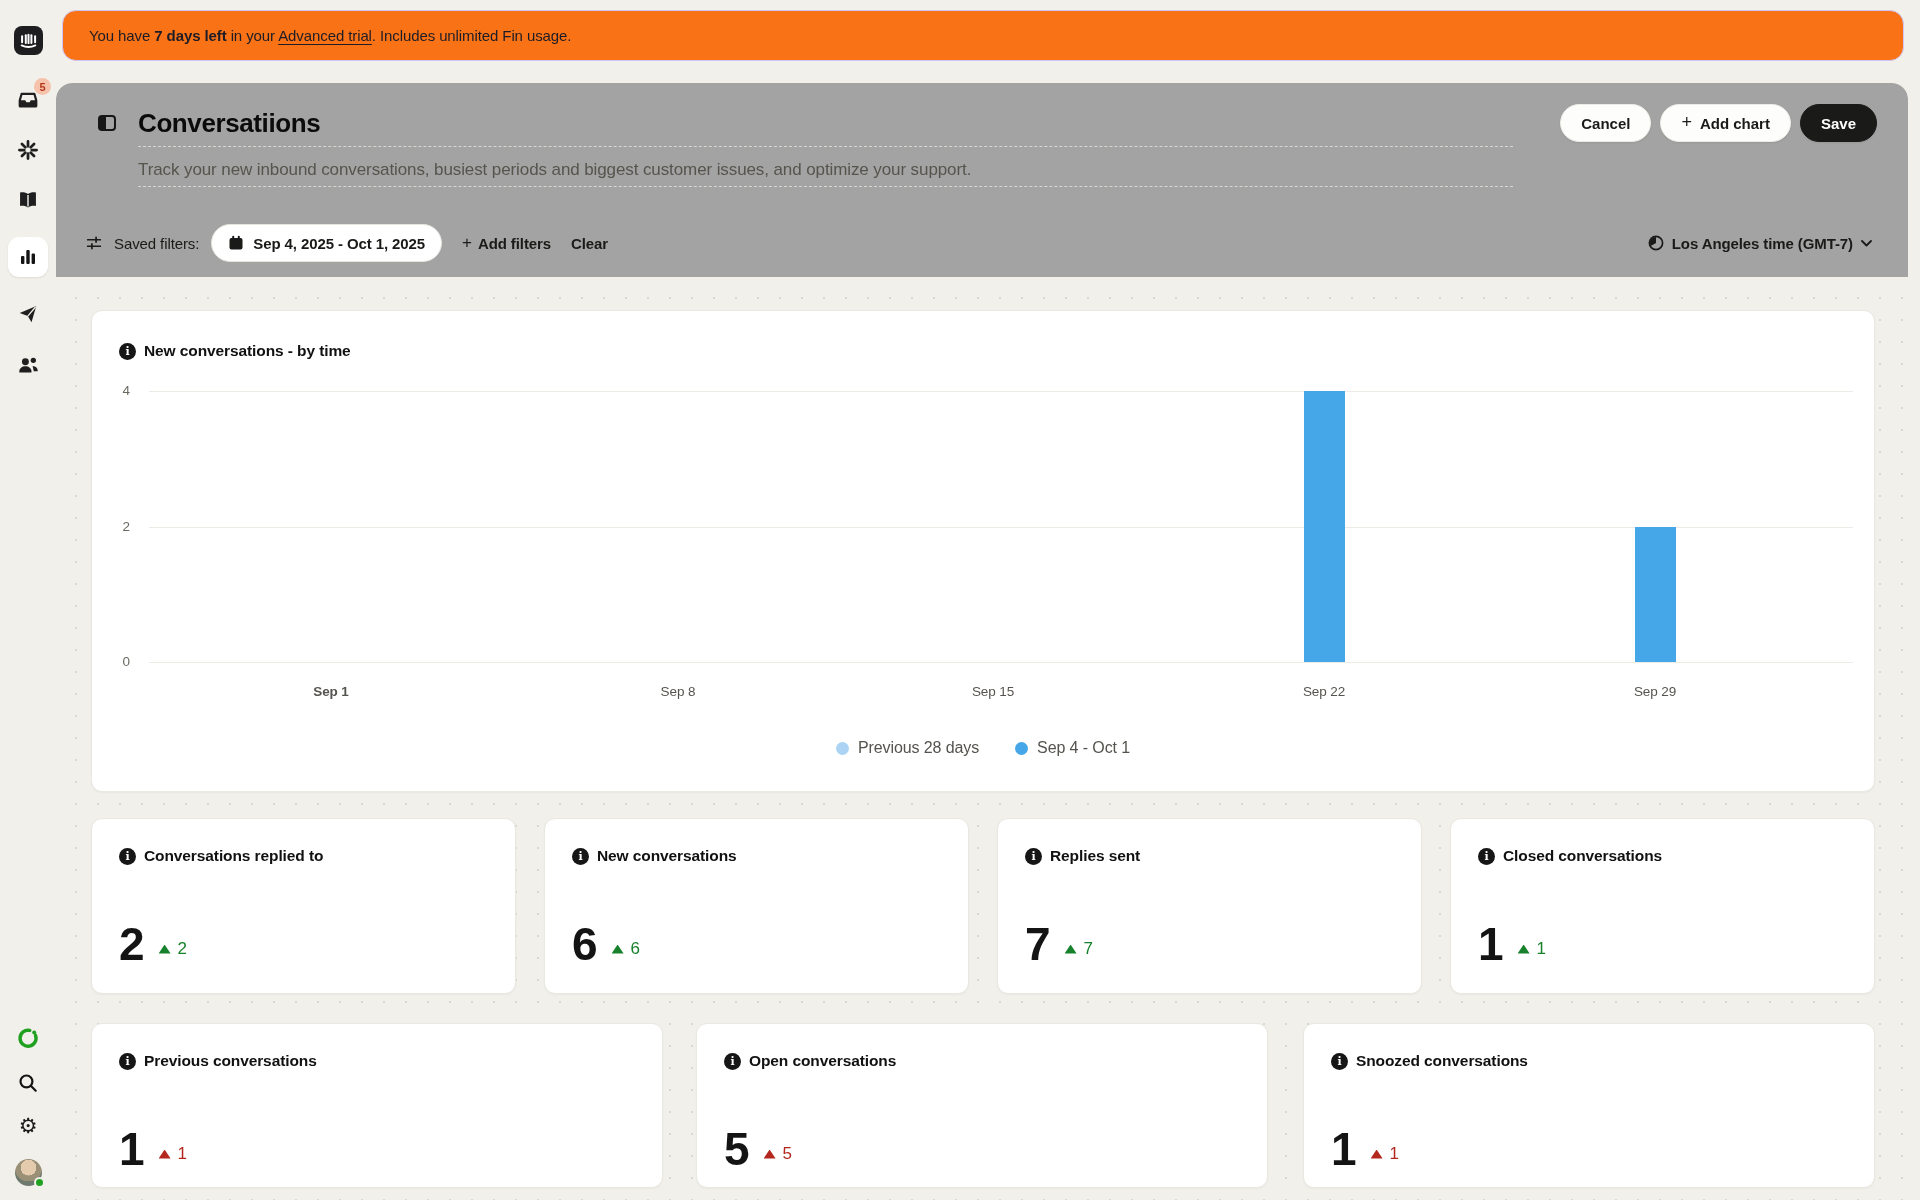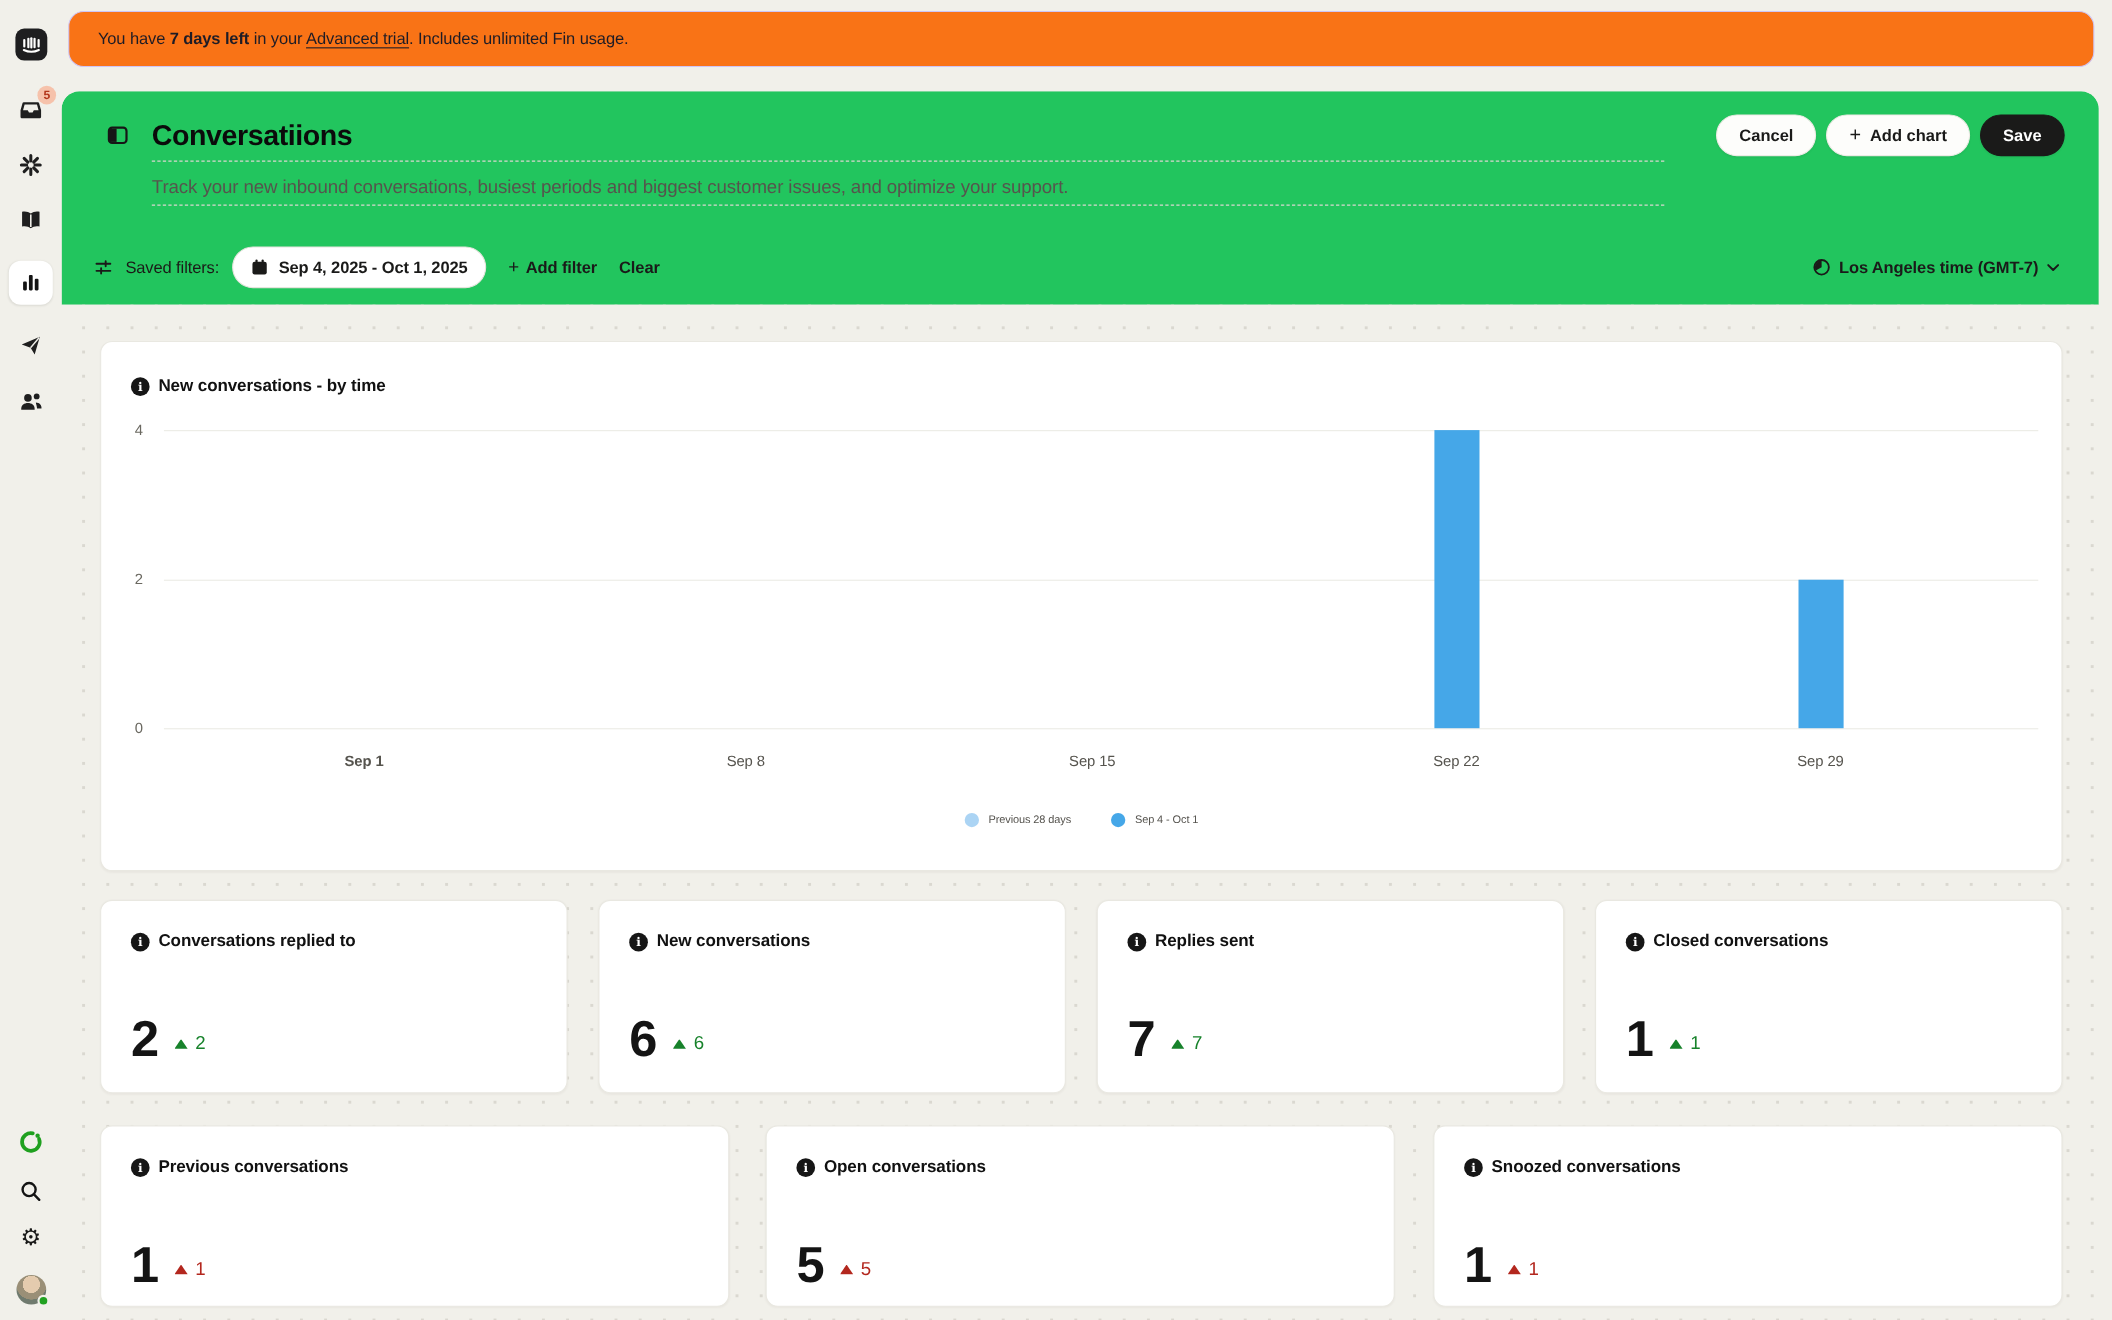--- a/index.html
+++ b/index.html
@@ -29,21 +29,21 @@
   
   .banner { position:absolute; left:62px; top:10px; width:1842px; height:51px; background:#f97316; border:1px solid #CFC5F6; border-radius:14px; display:flex; align-items:center; padding:0 19px 0 26px; font-size:15px; color:#1E1C26; }
   .banner .bold { font-weight:700; }
   .banner .trial-link { text-decoration:underline; text-underline-offset:3px; cursor:pointer; }
   .banner-right { margin-left:auto; display:flex; align-items:center; gap:28px; }
   .talk-link { font-weight:700; font-size:15px; cursor:pointer; }
   .buy-btn { height:37px; padding:0 19px; background:#1A1A19; color:#fff; font-weight:700; font-size:15px; border:none; border-radius:19px; display:flex; align-items:center; cursor:pointer; }
 
   
   .panel { position:absolute; left:56px; top:83px; width:1852px; height:1117px; border-radius:16px 16px 0 0; overflow:hidden; }
-  .panel-header { position:relative; height:194px; background:#22c55e; border-radius:16px 16px 0 0; }
+  .panel-header { position:relative; height:194px; background:#a3a3a3; border-radius:16px 16px 0 0; }
 
   .title-row { position:absolute; left:42px; top:21px; right:31px; height:38px; display:flex; align-items:center; }
   .toggle-icon { width:18px; height:16px; border:2px solid #161616; border-radius:4px; position:relative; cursor:pointer; }
   .toggle-icon::before { content:""; position:absolute; left:0; top:0; bottom:0; width:6px; background:#161616; }
   .page-title { margin-left:22px; font-size:26px; font-weight:700; color:#0B0B0B; letter-spacing:-0.4px; }
   .header-actions { margin-left:auto; display:flex; align-items:center; gap:9px; }
   .pill-btn { height:38px; padding:16px 20px; border-radius:19px; font-size:15px; font-weight:600; display:flex; align-items:center; gap:8px; cursor:pointer; border:1px solid #EDEBE5; background:#FDFDFB; color:#1A1A19; box-shadow:0 1px 2px rgba(27,26,24,.07); }
   .pill-btn .plus { font-size:18px; font-weight:500; margin-top:-2px; }
   .pill-btn.dark { background:#1A1A19; color:#fff; border-color:#1A1A19; font-weight:700; }
 
@@ -69,21 +69,21 @@
   .card-title { position:absolute; display:flex; align-items:center; gap:8px; font-size:15.5px; font-weight:700; color:#111; }
   .chart-card .card-title { left:27px; top:31px; }
   .info-icon { width:17px; height:17px; border-radius:50%; background:#161616; color:#fff; font-size:11px; font-weight:700; font-family:"DejaVu Serif",serif; display:flex; align-items:center; justify-content:center; cursor:pointer; flex:0 0 auto; }
 
   .gridline { position:absolute; height:1px; background:#ECEBE5; }
   .y-tick { position:absolute; width:32px; text-align:right; font-size:13.5px; color:#6A6860; }
   .x-tick { position:absolute; width:90px; text-align:center; font-size:13.5px; color:#56544E; }
   .bar { position:absolute; }
 
   .legend { position:absolute; left:0; width:100%; top:428px; display:flex; justify-content:center; align-items:center; gap:36px; }
-  .legend-item { display:flex; align-items:center; gap:9px; font-size:10px; color:#55534E; }
+  .legend-item { display:flex; align-items:center; gap:9px; font-size:16px; color:#55534E; }
   .legend-swatch { width:13px; height:13px; border-radius:50%; }
 
   
   .metric-card .card-title { left:27px; top:28px; }
   .metric-value-row { position:absolute; left:27px; top:102px; display:flex; align-items:center; }
   .metric-value { font-size:46px; font-weight:700; color:#141414; letter-spacing:-1px; line-height:1; }
   .metric-delta { display:flex; align-items:center; gap:7px; margin-left:15px; margin-top:10px; font-size:17px; }
   .delta-tri { width:12px; height:9px; clip-path:polygon(50% 0,100% 100%,0 100%); }
 </style>
 </head>
@@ -205,21 +205,21 @@
             <g fill="#1A1A19">
               <rect x="1.5" y="3" width="13" height="11.5" rx="2"></rect>
               <rect x="4.2" y="0.8" width="2" height="3.4" rx="1"></rect>
               <rect x="9.8" y="0.8" width="2" height="3.4" rx="1"></rect>
             </g>
           </svg>
         <span>Sep 4, 2025 - Oct 1, 2025</span>
       </span>
       <span class="text-btn">
           <span class="plus">+</span>
-          <span>Add filter</span>
+          <span>Add filters</span>
         </span>
       <span class="text-btn">Clear</span>
       <span class="tz-picker">
         <svg width="16" height="16" viewBox="0 0 16 16">
             <circle cx="8" cy="8" r="6.6" stroke="#1A1A19" stroke-width="1.7" fill="none"></circle>
             <path d="M8 8 V1.9 A6.1 6.1 0 0 0 2.7 11 Z" fill="#1A1A19"></path>
           </svg>
         <span>Los Angeles time (GMT-7)</span>
         <svg width="11" height="7" viewBox="0 0 11 7">
             <path d="M1 1l4.5 4.5L10 1" stroke="#1A1A19" stroke-width="1.8" fill="none" stroke-linecap="round" stroke-linejoin="round"></path>

